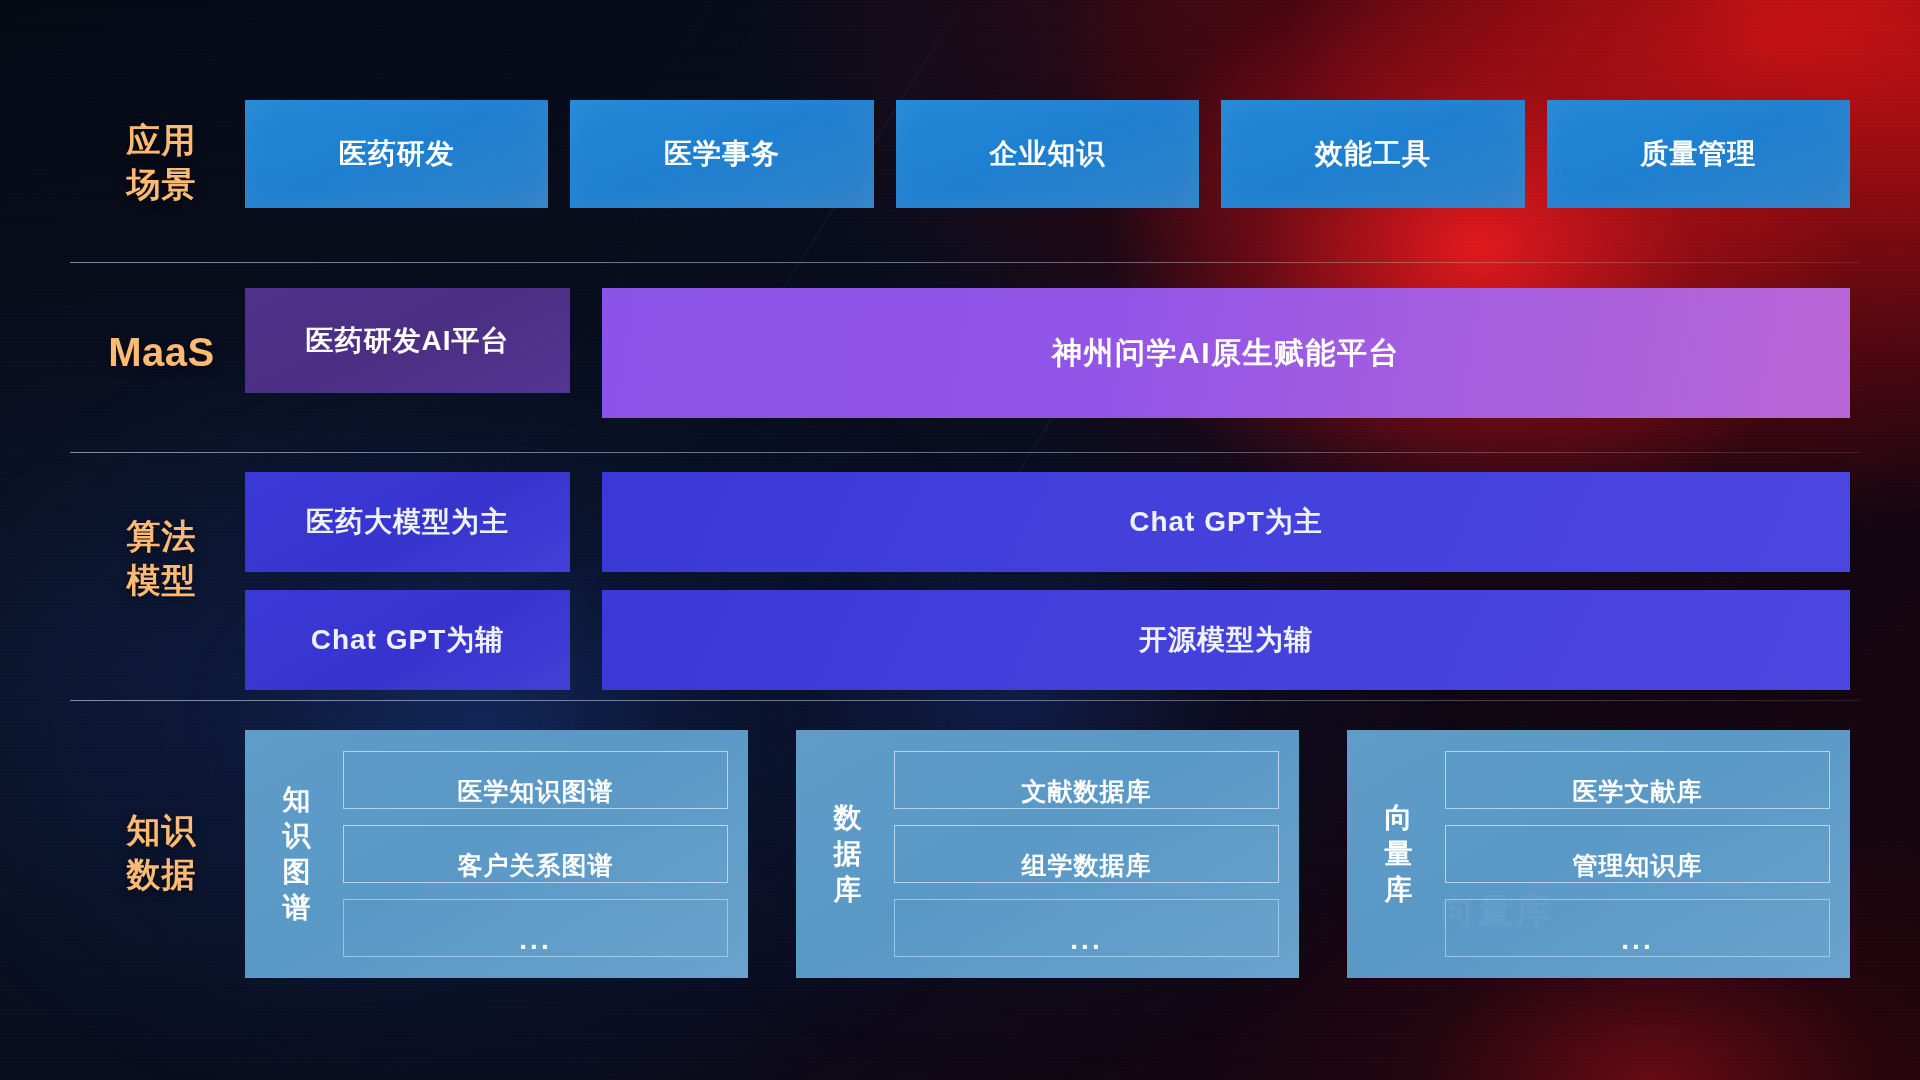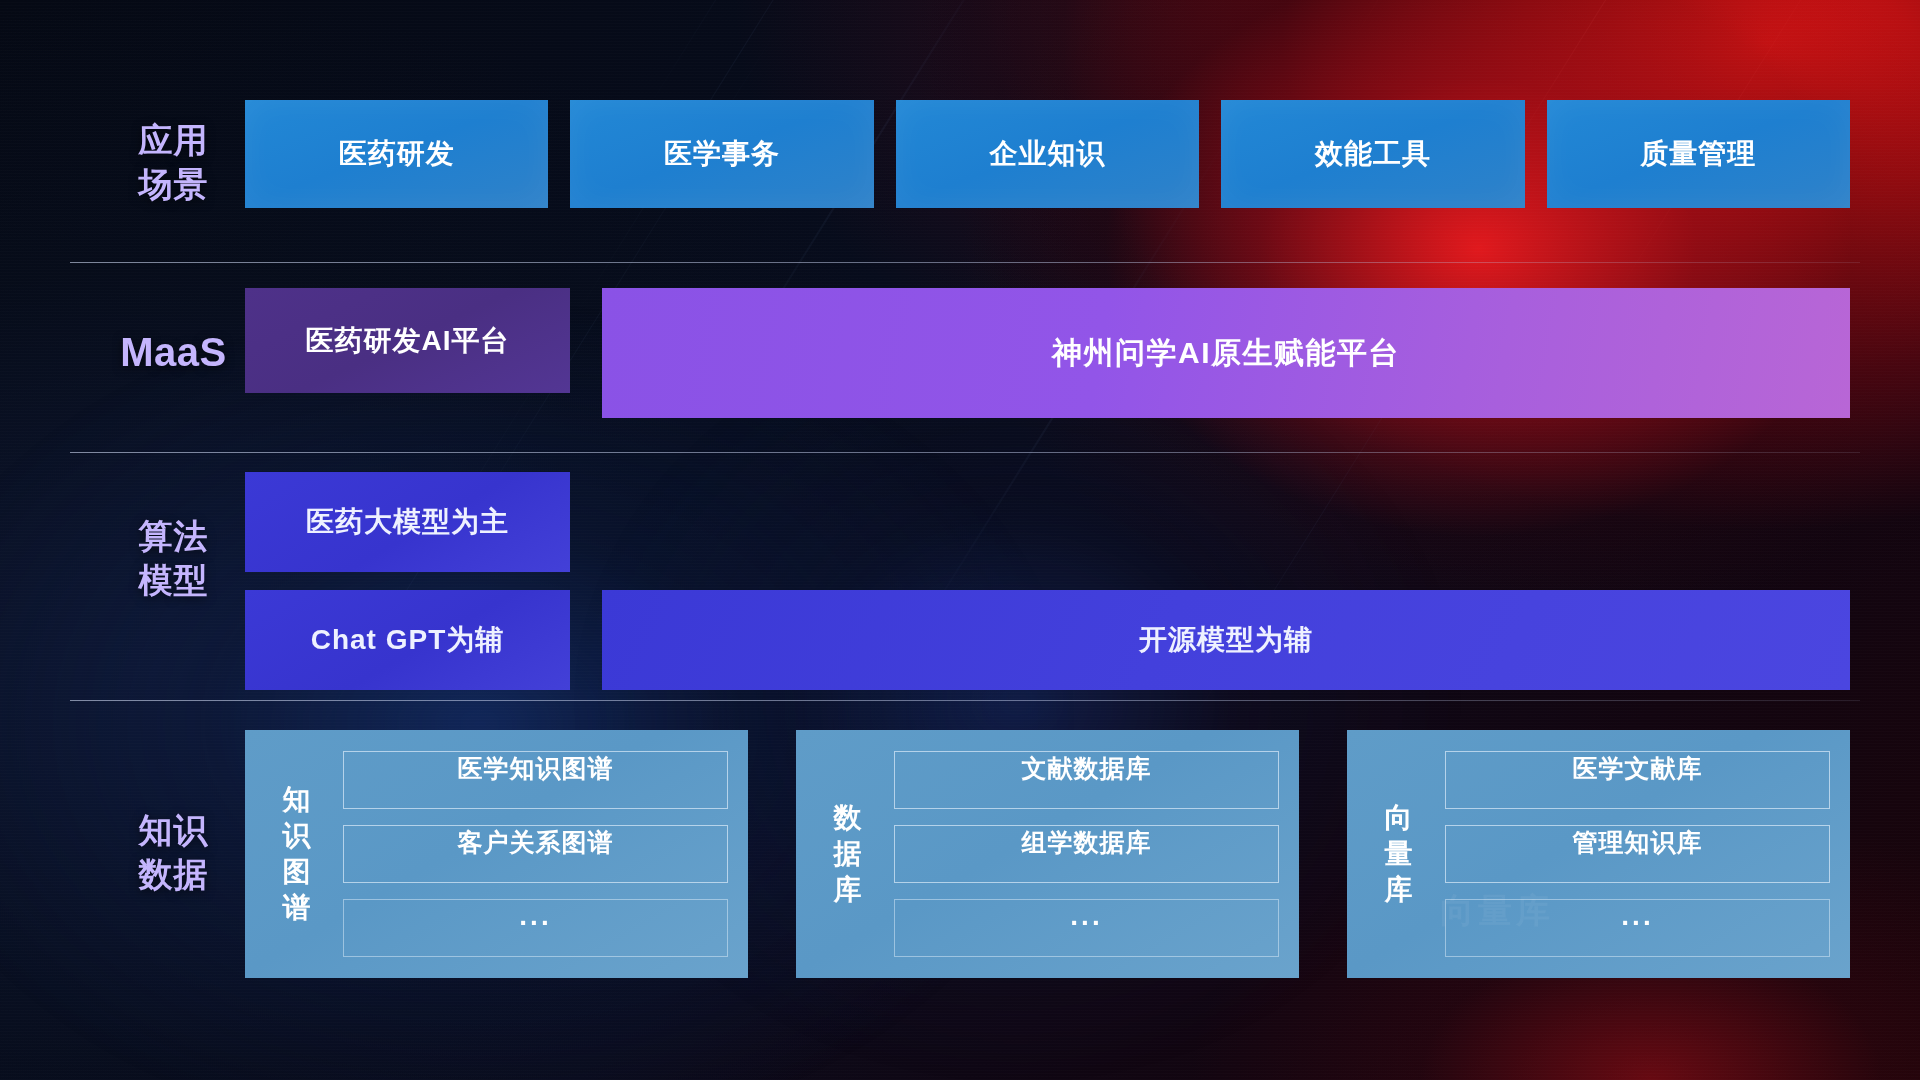--- a/index.html
+++ b/index.html
@@ -87,23 +87,23 @@
   .divider {
     position: absolute;
     left: 70px;
     right: 60px;
     height: 1px;
     background: linear-gradient(90deg, rgba(200,210,235,0.62) 0%, rgba(190,200,230,0.50) 55%, rgba(190,200,230,0.12) 100%);
   }
 
   .row-label {
     position: absolute;
-    left: 16px;
+    left: 4px;
     width: 175px;
-    color: #c4b5fd;
+    color: #fdba74;
     font-weight: 700;
     font-size: 34px;
     line-height: 44px;
     text-align: center;
     letter-spacing: 1px;
     white-space: pre-line;
     text-shadow: 0 2px 10px rgba(0,0,0,0.6);
   }
   .row-label.maas { font-size: 40px; letter-spacing: 0.5px; }
 
@@ -181,21 +181,21 @@
     line-height: 36px;
     text-align: center;
     letter-spacing: 1px;
     white-space: pre-line;
   }
   .kd-items { flex: 1; margin-left: 14px; }
   .kd-item {
     height: 58px;
     margin-bottom: 16px;
     border: 1px solid rgba(236,246,255,0.62);
-    display: flex; align-items: flex-start; justify-content: center;
+    display: flex; align-items: flex-end; justify-content: center;
     color: #ffffff; font-size: 25px; font-weight: 700; letter-spacing: 1px;
   }
   .kd-item:last-child { margin-bottom: 0; }
   .kd-item.ellipsis { font-size: 28px; letter-spacing: 3px; border-color: rgba(236,246,255,0.45); }
 
   .watermark {
     position: absolute;
     color: rgba(255,255,255,0.055);
     font-size: 34px;
     font-weight: 700;
@@ -269,20 +269,23 @@
     <div class="divider" style="top:452px;"></div>
 
     <div class="row" style="top:472px;">
       <div class="row-label" style="top:42px;">算法
 模型</div>
       <div class="algo-grid">
         <div class="algo-line">
           <div class="algo-left">
             <span>医药大模型为主</span>
           </div>
+          <div class="algo-right">
+            <span>Chat GPT为主</span>
+          </div>
         </div>
         <div class="algo-line">
           <div class="algo-left">
             <span>Chat GPT为辅</span>
           </div>
           <div class="algo-right">
             <span>开源模型为辅</span>
           </div>
         </div>
       </div>

